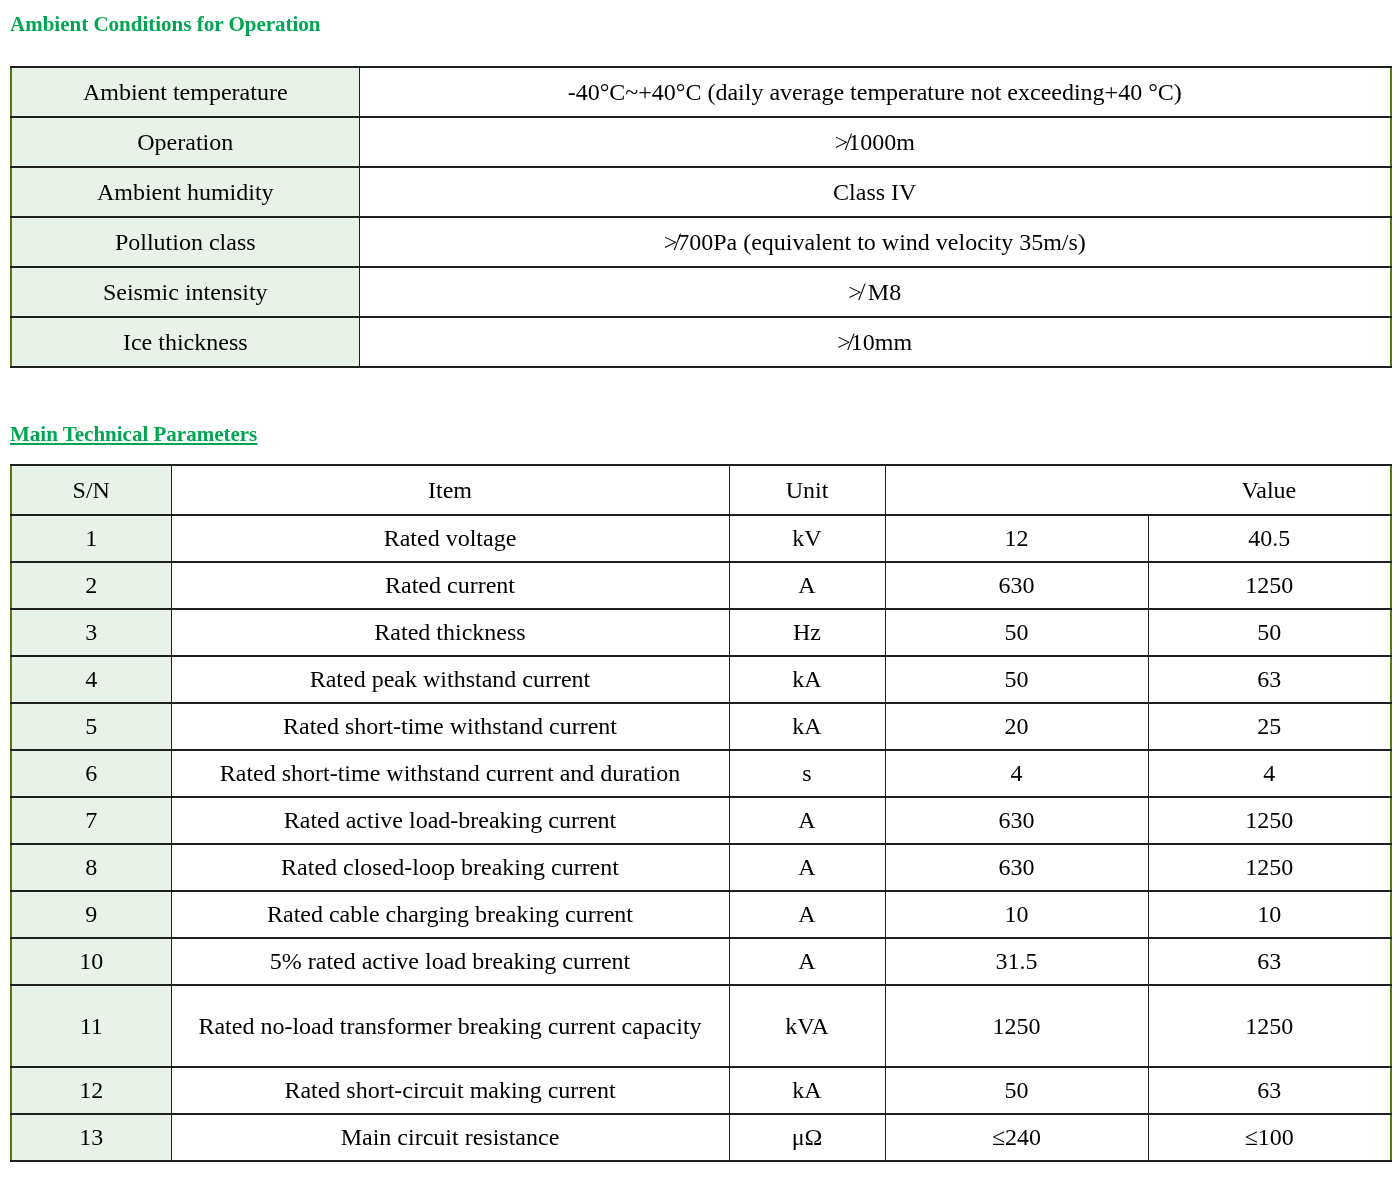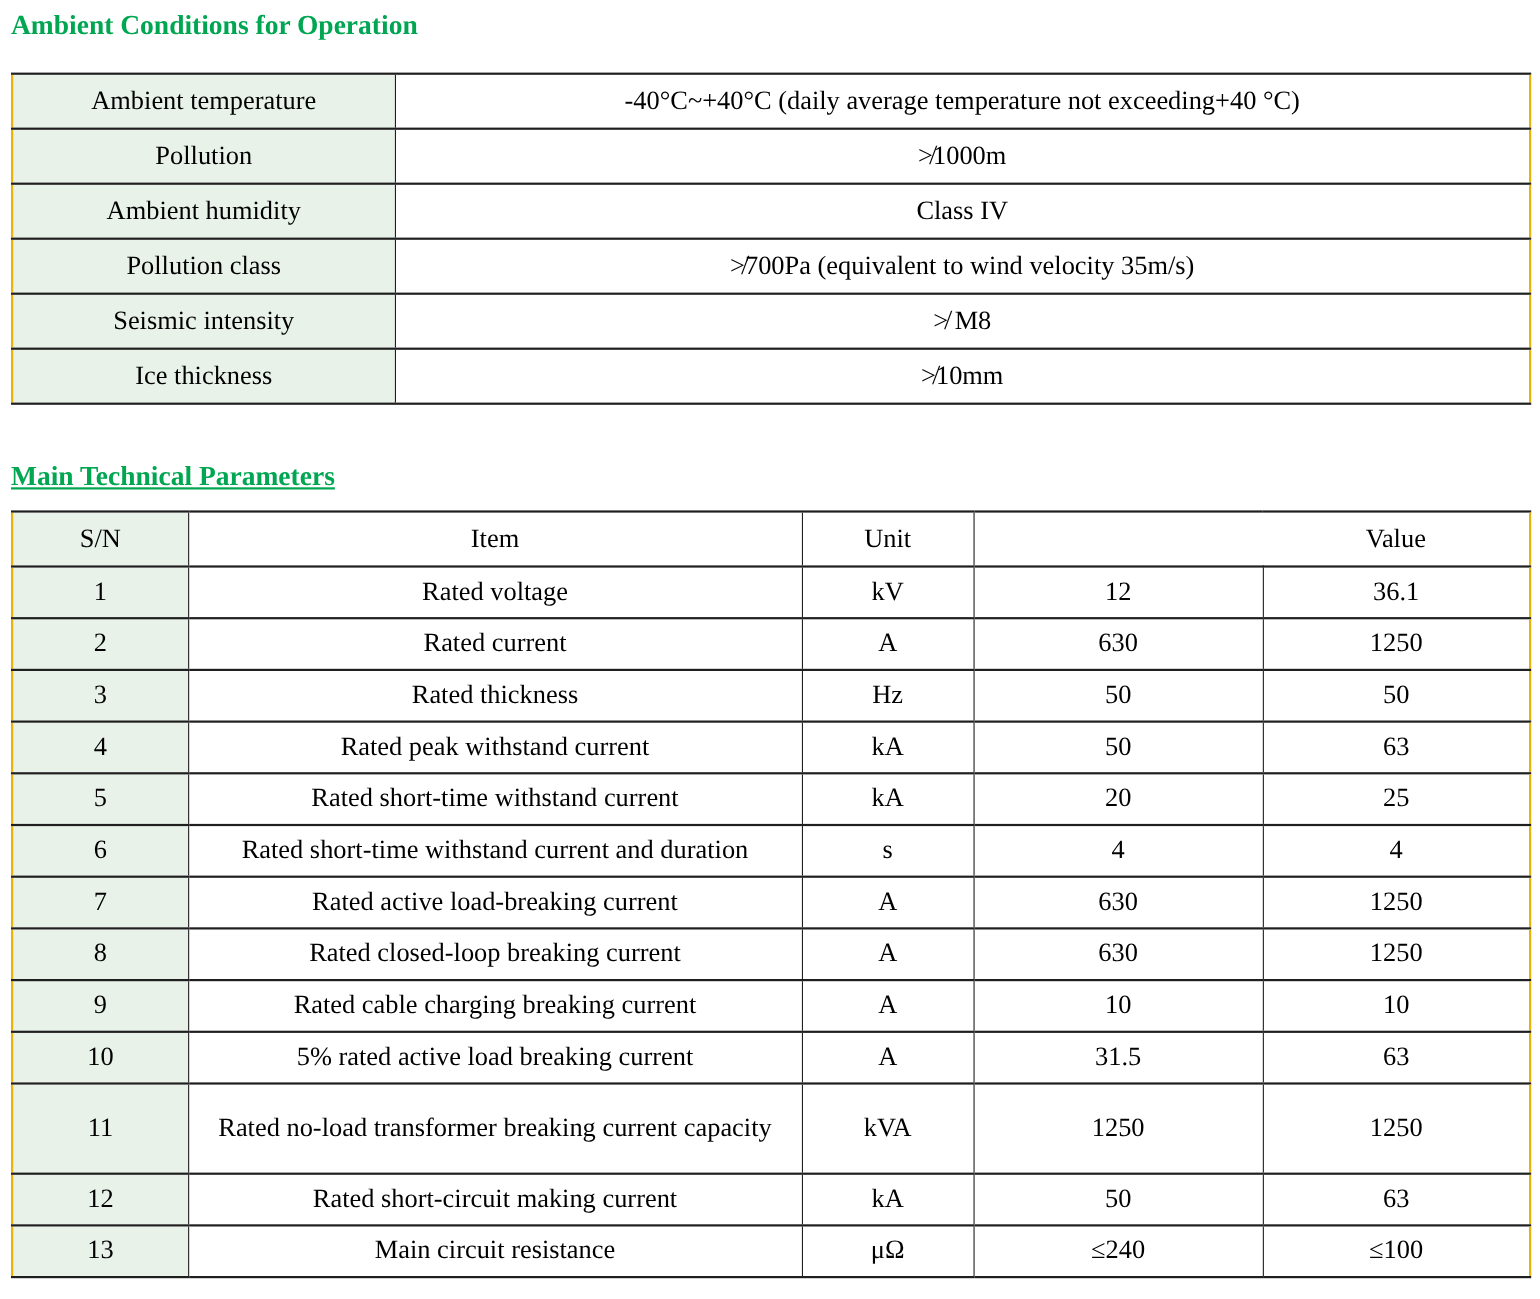--- a/index.html
+++ b/index.html
@@ -10,34 +10,34 @@
     color: #000000;
   }
   .page {
     width: 1400px;
     height: 1181px;
     box-sizing: border-box;
     padding: 8px 10px 0 10px;
     background: #ffffff;
   }
   .section-title {
-    font-size: 25px;
+    font-size: 21px;
     font-weight: bold;
     color: #00a651;
     margin: 0;
     line-height: 32px;
     letter-spacing: 0px;
   }
   #title-2 { margin-top: 50px; text-decoration: underline; }
 
   table {
     border-collapse: collapse;
     width: 1380px;
     table-layout: fixed;
-    border: 2px solid #eab308;
+    border: 2px solid #4d7c0f;
   }
   #ambient-table { margin-top: 26px; }
   #params-table  { margin-top: 14px; }
 
   td {
     border: 1px solid #1f1f1f;
     border-top-width: 2px;
     border-bottom-width: 2px;
     text-align: center;
     vertical-align: middle;
@@ -75,21 +75,21 @@
     <colgroup>
         <col style="width:348px">
         <col style="width:1032px">
       </colgroup>
     <tbody>
         <tr>
       <td class="green-cell">Ambient temperature</td>
       <td>-40°C~+40°C (daily average temperature not exceeding+40 °C)</td>
     </tr>
     <tr>
-      <td class="green-cell">Pollution</td>
+      <td class="green-cell">Operation</td>
       <td>≯1000m</td>
     </tr>
     <tr>
       <td class="green-cell">Ambient humidity</td>
       <td>Class IV</td>
     </tr>
     <tr>
       <td class="green-cell">Pollution class</td>
       <td>≯700Pa (equivalent to wind velocity 35m/s)</td>
     </tr>
@@ -124,21 +124,21 @@
           <span class="vh-l"></span>
           <span class="vh-r">Value</span>
         </div>
       </td>
     </tr>
     <tr>
       <td class="green-cell">1</td>
       <td>Rated voltage</td>
       <td>kV</td>
       <td>12</td>
-      <td>36.1</td>
+      <td>40.5</td>
     </tr>
     <tr>
       <td class="green-cell">2</td>
       <td>Rated current</td>
       <td>A</td>
       <td>630</td>
       <td>1250</td>
     </tr>
     <tr>
       <td class="green-cell">3</td>

